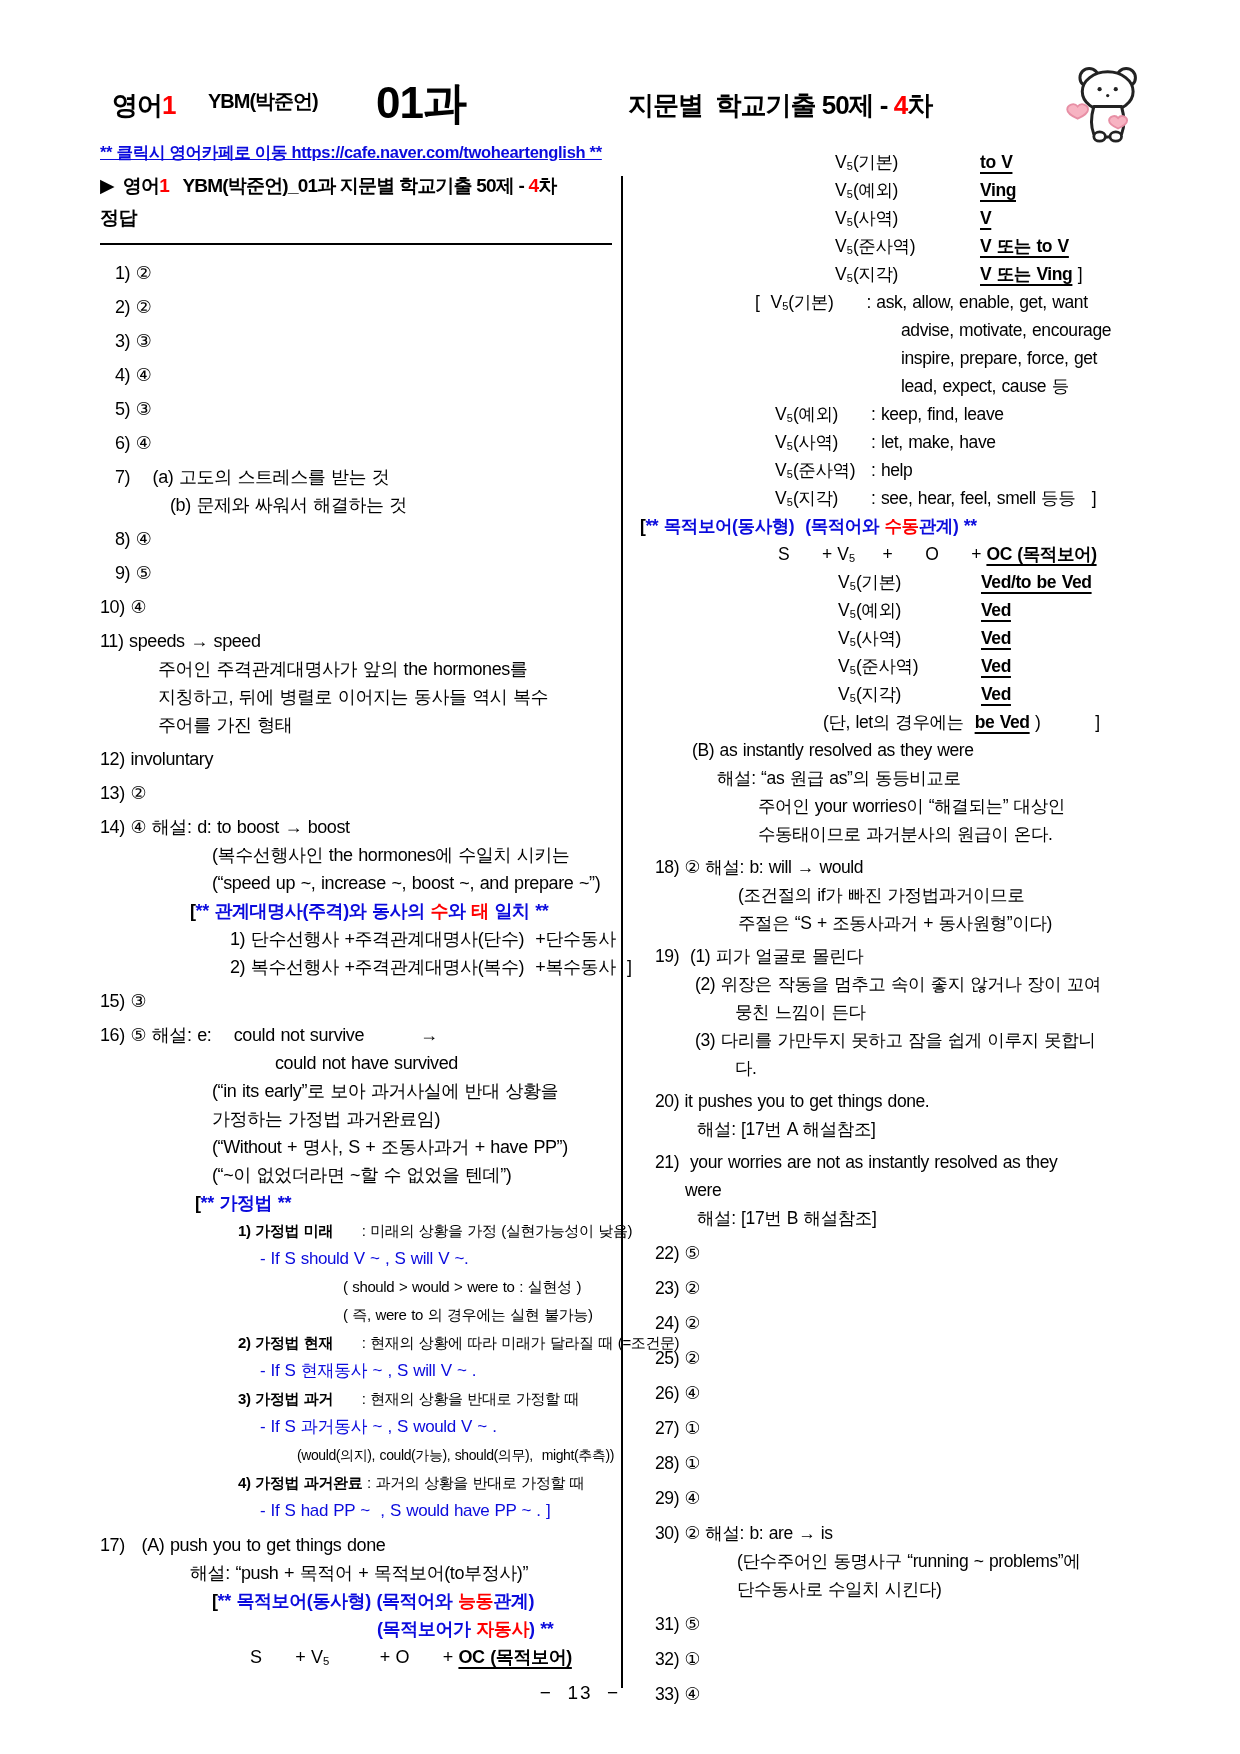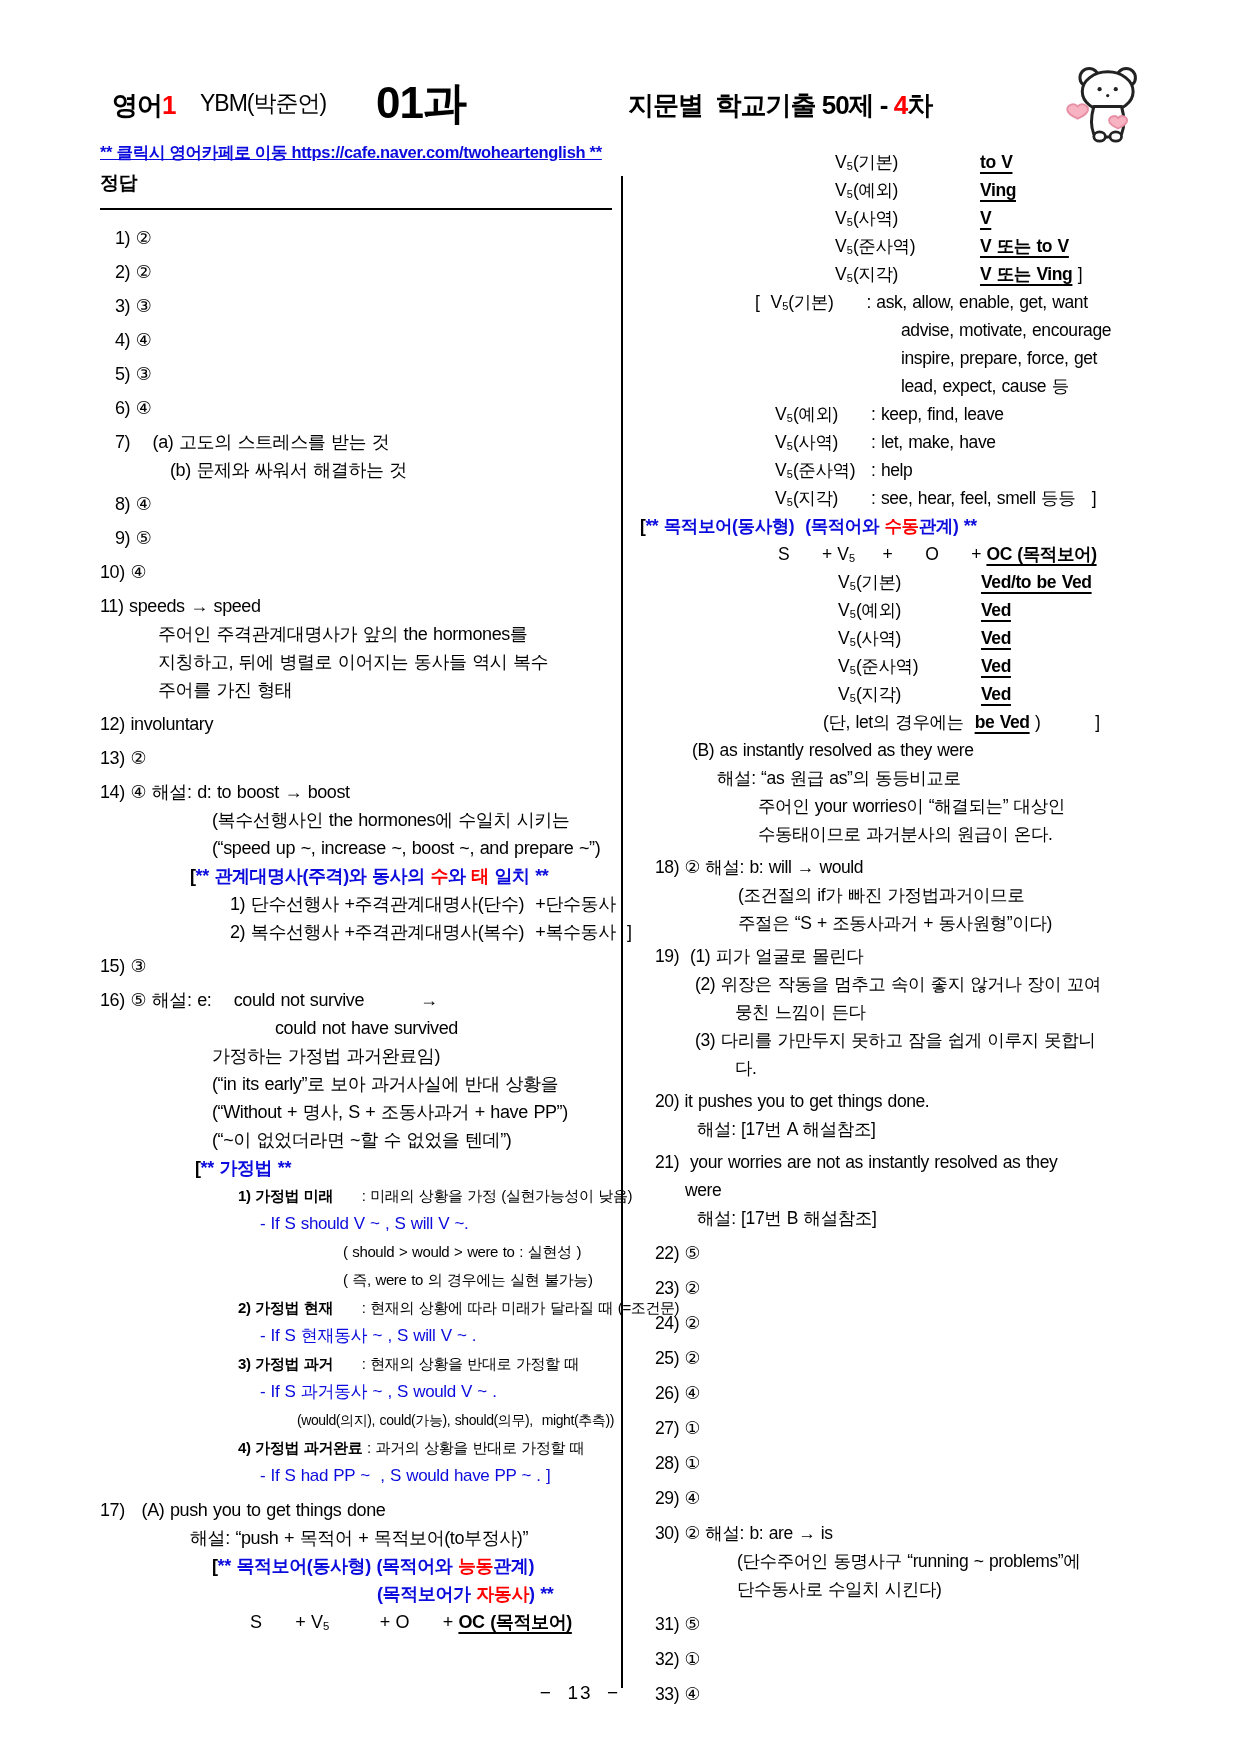--- a/index.html
+++ b/index.html
@@ -3,21 +3,21 @@
 <meta charset="utf-8">
 <style>
   html,body{margin:0;padding:0;background:#e8e8e8;}
   .page{
     position:relative;width:1240px;height:1754px;background:#ffffff;
     margin:0 auto;overflow:hidden;
     font-family:"Liberation Sans","DejaVu Sans",sans-serif;color:#000;
   }
   
   .hdr-course{position:absolute;left:112px;top:88px;font-size:26px;font-weight:700;letter-spacing:-1px;white-space:pre;}
-  .hdr-pub{position:absolute;left:200px;top:88px;font-size:23px;font-weight:400;letter-spacing:-1px;white-space:pre;}
+  .hdr-pub{position:absolute;left:208px;top:88px;font-size:20px;font-weight:700;letter-spacing:-1px;white-space:pre;}
   .hdr-lesson{position:absolute;left:376px;top:74px;font-size:44px;font-weight:700;letter-spacing:-1px;white-space:pre;}
   .hdr-right{position:absolute;left:628px;top:88px;font-size:26px;font-weight:700;letter-spacing:-1px;white-space:pre;}
   .mascot{position:absolute;left:1058px;top:58px;width:104px;height:104px;}
   
   .col-left{position:absolute;left:100px;top:142px;width:512px;}
   .col-right{position:absolute;left:655px;top:148px;width:500px;}
   .vdivider{position:absolute;left:621px;top:176px;width:0;height:1512px;border-left:2px solid #000;}
   .link-line{font-size:16.5px;font-weight:700;color:#0b0bdd;text-decoration:underline;white-space:pre;letter-spacing:-0.3px;cursor:pointer;}
   .heading{margin-top:9px;font-size:19px;font-weight:700;white-space:pre;letter-spacing:-0.8px;}
   .heading2{margin-top:6px;font-size:19px;font-weight:700;white-space:pre;letter-spacing:-0.5px;}
@@ -52,20 +52,21 @@
     <circle cx="50" cy="27" r="1.8" fill="#222"></circle>
     <circle cx="43" cy="32.5" r="1.4" fill="#222"></circle>
     <path d="M17 42 c-3-4 -9-1.5 -9 2.5 c0 4 9 8 9 8 c0 0 9-4 9-8 c0-4 -6-6.5 -9-2.5 Z" fill="#f7b3c2" stroke="#e78fa5" stroke-width="1.6"></path>
     <path d="M52 52 c-2.6-3.4 -7.8-1.3 -7.8 2.1 c0 3.4 7.8 6.9 7.8 6.9 c0 0 7.8-3.5 7.8-6.9 c0-3.4 -5.2-5.5 -7.8-2.1 Z" fill="#f7b3c2" stroke="#e78fa5" stroke-width="1.6"></path>
   </svg>
 
   <div class="vdivider"></div>
 
   <div class="col-left">
     <div class="link-line">** 클릭시 영어카페로 이동 https://cafe.naver.com/twoheartenglish **</div>
+    <div class="heading"><span class="bold">▶  </span><span class="bold">영어</span><span class="red bold">1</span><span class="bold">   YBM(박준언)_01과 지문별 학교기출 50제 - </span><span class="red bold">4</span><span class="bold">차</span></div>
     <div class="heading2">정답</div>
     <hr class="rule">
     <div>
         <div class="line" style="margin-left: 15px; margin-top: 6px;"><span>1) ②</span></div>
         <div class="line" style="margin-left: 15px; margin-top: 6px;"><span>2) ②</span></div>
         <div class="line" style="margin-left: 15px; margin-top: 6px;"><span>3) ③</span></div>
         <div class="line" style="margin-left: 15px; margin-top: 6px;"><span>4) ④</span></div>
         <div class="line" style="margin-left: 15px; margin-top: 6px;"><span>5) ③</span></div>
         <div class="line" style="margin-left: 15px; margin-top: 6px;"><span>6) ④</span></div>
         <div class="line" style="margin-left: 15px; margin-top: 6px;"><span>7)    (a) 고도의 스트레스를 받는 것</span></div>
@@ -81,22 +82,22 @@
         <div class="line" style="margin-top: 6px;"><span>13) ②</span></div>
         <div class="line" style="margin-top: 6px;"><span>14) ④ 해설: d: to boost </span><span class="bold">→</span><span> boost</span></div>
         <div class="line" style="margin-left: 112px;"><span>(복수선행사인 the hormones에 수일치 시키는</span></div>
         <div class="line" style="margin-left: 112px;"><span>(“speed up ~, increase ~, boost ~, and prepare ~”)</span></div>
         <div class="line" style="margin-left: 90px;"><span class="bold">[</span><span class="blue bold">** 관계대명사(주격)와 동사의 </span><span class="red bold">수</span><span class="blue bold">와 </span><span class="red bold">태</span><span class="blue bold"> 일치 **</span></div>
         <div class="line" style="margin-left: 130px;"><span>1) 단수선행사 +주격관계대명사(단수)  +단수동사</span></div>
         <div class="line" style="margin-left: 130px;"><span>2) 복수선행사 +주격관계대명사(복수)  +복수동사  ]</span></div>
         <div class="line" style="margin-top: 6px;"><span>15) ③</span></div>
         <div class="line" style="margin-top: 6px;"><span>16) ⑤ 해설: e:    could not survive          </span><span class="bold">→</span></div>
         <div class="line" style="margin-left: 175px;"><span>could not have survived</span></div>
+        <div class="line" style="margin-left: 112px;"><span>(“in its early”로 보아 과거사실에 반대 상황을</span></div>
         <div class="line" style="margin-left: 112px;"><span>가정하는 가정법 과거완료임)</span></div>
-        <div class="line" style="margin-left: 112px;"><span>(“in its early”로 보아 과거사실에 반대 상황을</span></div>
         <div class="line" style="margin-left: 112px;"><span>(“Without + 명사, S + 조동사과거 + have PP”)</span></div>
         <div class="line" style="margin-left: 112px;"><span>(“~이 없었더라면 ~할 수 없었을 텐데”)</span></div>
         <div class="line" style="margin-left: 95px;"><span class="bold">[</span><span class="blue bold">** 가정법 **</span></div>
         <div class="line" style="margin-left: 138px; font-size: 15px;"><span class="bold">1) 가정법 미래</span><span>      : 미래의 상황을 가정 (실현가능성이 낮음)</span></div>
         <div class="line" style="margin-left: 160px; font-size: 17px;"><span class="blue">- If S should V ~ , S will V ~.</span></div>
         <div class="line" style="margin-left: 243px; font-size: 15px;"><span>( should &gt; would &gt; were to : 실현성 )</span></div>
         <div class="line" style="margin-left: 243px; font-size: 15px;"><span>( 즉, were to 의 경우에는 실현 불가능)</span></div>
         <div class="line" style="margin-left: 138px; font-size: 15px;"><span class="bold">2) 가정법 현재</span><span>      : 현재의 상황에 따라 미래가 달라질 때 (=조건문)</span></div>
         <div class="line" style="margin-left: 160px; font-size: 17px;"><span class="blue">- If S 현재동사 ~ , S will V ~ .</span></div>
         <div class="line" style="margin-left: 138px; font-size: 15px;"><span class="bold">3) 가정법 과거</span><span>      : 현재의 상황을 반대로 가정할 때</span></div>

